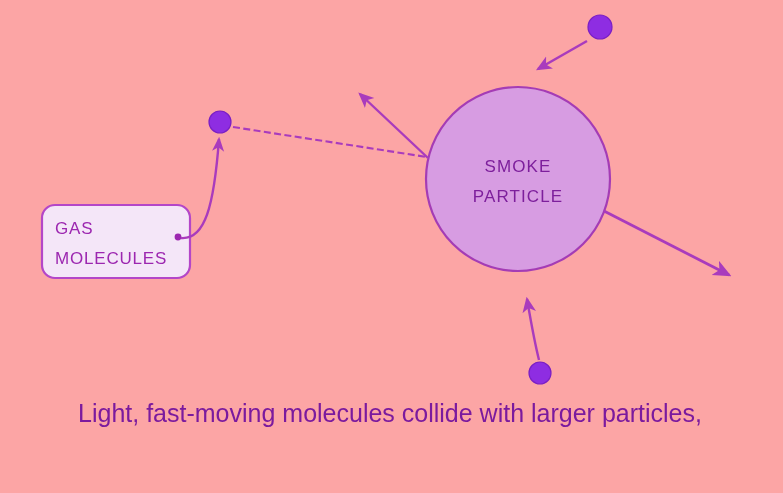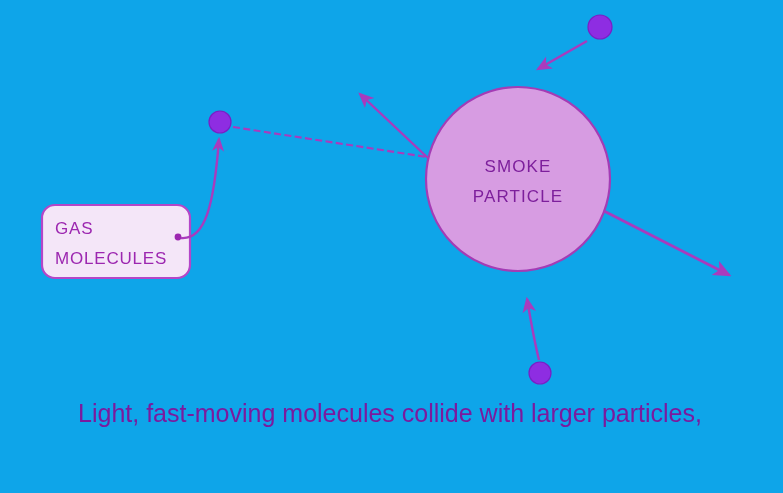--- a/index.html
+++ b/index.html
@@ -7,21 +7,21 @@
     padding: 0;
     background: #ffffff;
   }
   body {
     font-family: "Liberation Sans", sans-serif;
   }
   #stage {
     position: relative;
     width: 783px;
     height: 493px;
-    background: #0ea5e9;
+    background: #fca5a5;
     overflow: hidden;
   }
   #diagram-svg {
     position: absolute;
     left: 0;
     top: 0;
     width: 783px;
     height: 493px;
   }
   .particle-label {

